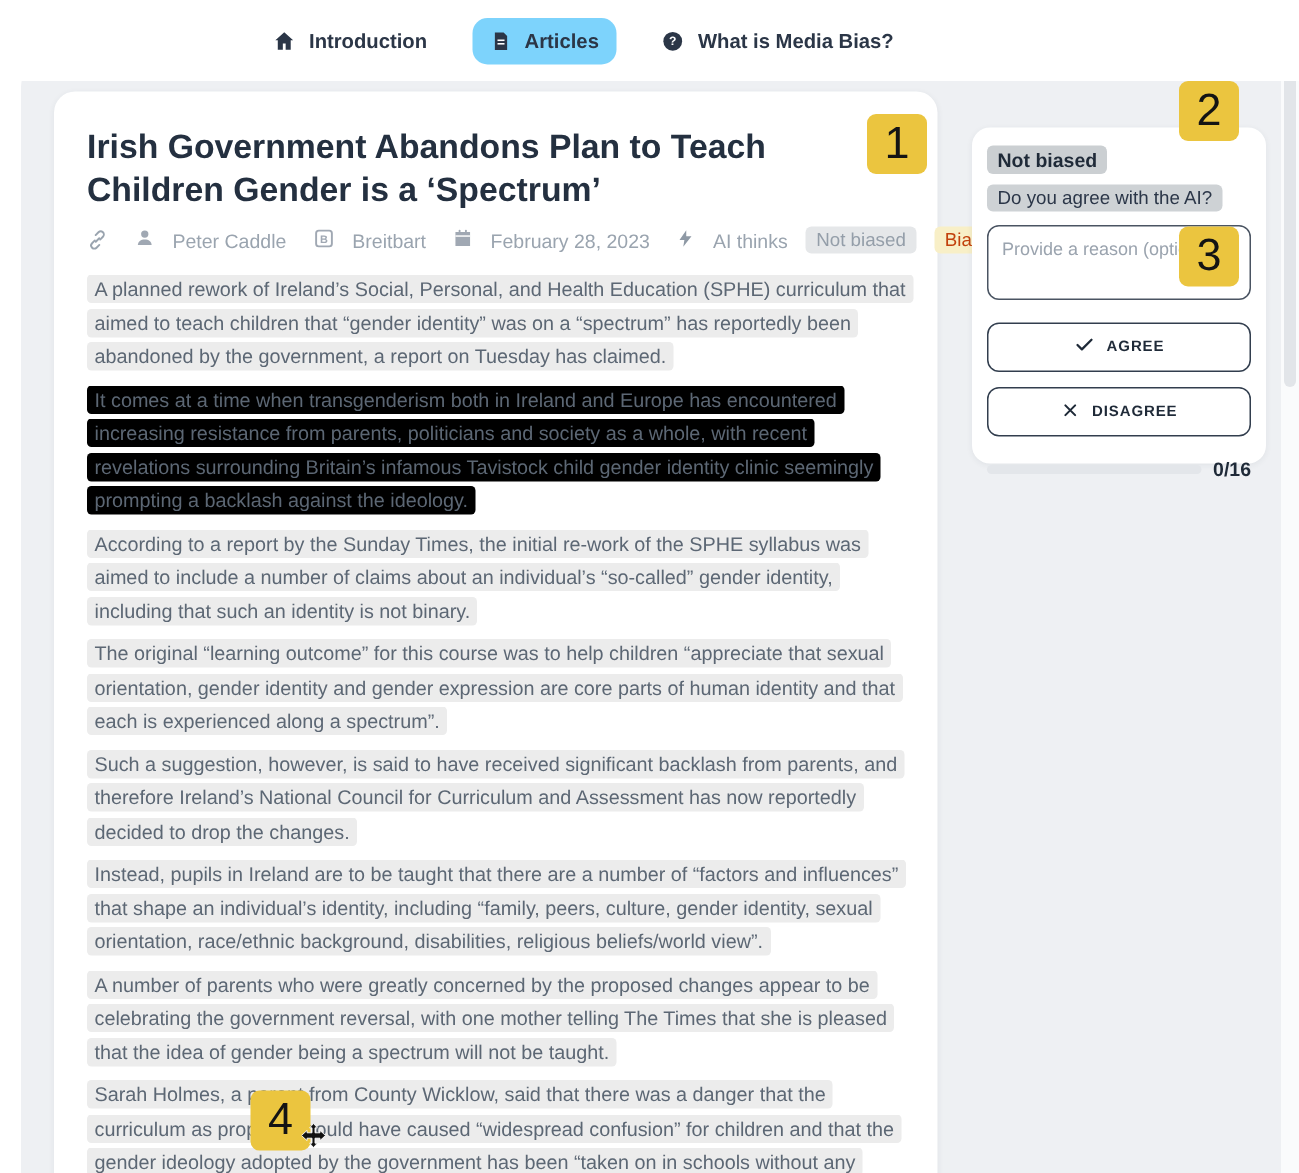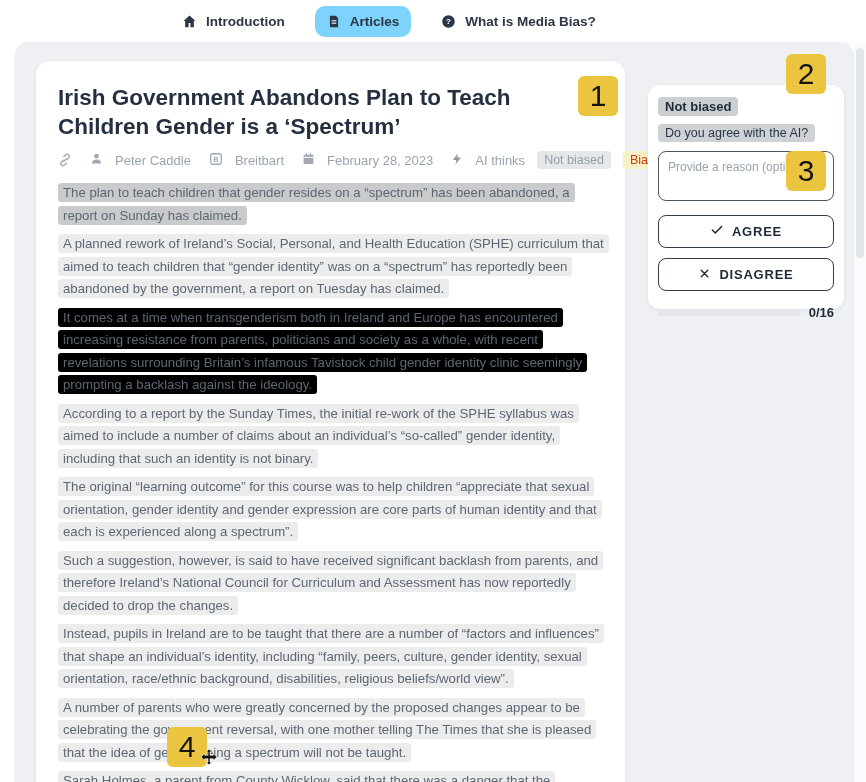--- a/index.html
+++ b/index.html
@@ -1,20 +1,20 @@
 <!DOCTYPE html>
 <html><head>
 <meta charset="utf-8">
 <style>
   html,body{margin:0;padding:0;}
   body{font-family:"Liberation Sans","DejaVu Sans",sans-serif;background:#ffffff;}
   .viewport{position:relative;width:866px;height:782px;overflow:hidden;background:#ffffff;}
 
   
-  .topnav{position:absolute;left:0;top:0;width:866px;height:42px;background:#ffffff;display:flex;align-items:center;padding-left:170px;box-sizing:border-box;gap:18px;z-index:5;}
+  .topnav{position:absolute;left:0;top:0;width:866px;height:54px;background:#ffffff;display:flex;align-items:center;padding-left:170px;box-sizing:border-box;gap:18px;z-index:5;}
   .nav-item{display:flex;align-items:center;gap:9px;font-size:13.5px;font-weight:700;color:#2b3647;padding:8px 12px;border-radius:10px;cursor:pointer;}
   .nav-item.active{background:#7dd3fc;}
   .nav-item svg{display:block;}
 
   
   .shell{position:absolute;left:14px;top:40px;width:841px;height:742px;background:#eef0f3;border-radius:18px 18px 0 0;}
 
   
   .article-card{position:absolute;left:36px;top:61px;width:589px;height:760px;background:#ffffff;border-radius:14px;box-shadow:0 1px 4px rgba(40,50,70,.07);padding:22px 20px 0 22px;box-sizing:border-box;}
   .article-title{font-size:22.5px;line-height:29px;font-weight:700;color:#243040;margin:0 0 10px 0;max-width:552px;}
@@ -30,21 +30,21 @@
   .hl-gray{background:#ececec;}
   .hl-dark-gray{background:#c9cacb;}
   .hl-yellow{background:#000000;}
 
   
   .sidebar-card{position:absolute;left:648px;top:85px;width:196px;height:224px;background:#ffffff;border-radius:12px;box-shadow:0 1px 4px rgba(40,50,70,.07);padding:12px 10px;box-sizing:border-box;}
   .ai-label{display:inline-block;background:#cbcfd2;color:#1f2a38;font-weight:700;font-size:13px;padding:2px 7px;border-radius:4px;margin-bottom:7px;}
   .ai-question{display:inline-block;background:#ced2d5;color:#2b3648;font-size:12.5px;padding:2px 7px;border-radius:4px;}
   .reason-box{width:100%;height:50px;border:1px solid #4a5462;border-radius:8px;margin-top:9px;font-size:12px;font-family:"Liberation Sans",sans-serif;padding:8px 9px;box-sizing:border-box;resize:none;color:#333;background:#fff;}
   .reason-box::placeholder{color:#9aa3ae;}
-  .vote-btn{width:100%;height:33px;margin-top:10px;background:#ffffff;border:1px solid #323e4e;border-radius:8px;display:flex;align-items:center;justify-content:center;gap:8px;font-size:13px;font-weight:700;letter-spacing:.06em;color:#1f2a38;cursor:pointer;font-family:"Liberation Sans",sans-serif;}
+  .vote-btn{width:100%;height:33px;margin-top:10px;background:#ffffff;border:1px solid #323e4e;border-radius:8px;display:flex;align-items:center;justify-content:center;gap:8px;font-size:10px;font-weight:700;letter-spacing:.06em;color:#1f2a38;cursor:pointer;font-family:"Liberation Sans",sans-serif;}
   .progress-row{display:flex;align-items:center;gap:8px;margin-top:14px;}
   .progress-track{flex:1;height:6px;background:#e3e6ea;border-radius:3px;}
   .progress-count{font-size:13px;font-weight:700;color:#1f2a38;}
 
   
   .marker{position:absolute;width:40px;height:40px;background:#ebc53f;border-radius:6px;display:flex;align-items:center;justify-content:center;font-size:30px;color:#141414;z-index:10;cursor:pointer;}
   .move-cursor{position:absolute;z-index:11;}
 
   
   .scrollbar-track{position:absolute;right:0;top:40px;width:12px;height:742px;background:#fafbfc;}
@@ -129,21 +129,20 @@
         <span><svg width="12" height="14" viewBox="0 0 24 24" fill="#8e99a5">
               <path d="M13 1 4 14h6.5L9 23 20 9h-7z"></path>
             </svg></span>
         <span>AI thinks</span>
         <span class="badge badge-gray">Not biased</span>
         <span class="badge badge-yellow">Biased</span>
       </span>
     </div>
 
     <div class="article-body">
-      <p><span class="hl hl-dark-gray">The plan to teach children that gender resides on a “spectrum” has been abandoned, a report on Sunday has claimed.</span></p>
       <p><span class="hl hl-gray">A planned rework of Ireland’s Social, Personal, and Health Education (SPHE) curriculum that aimed to teach children that “gender identity” was on a “spectrum” has reportedly been abandoned by the government, a report on Tuesday has claimed.</span></p>
       <p><span class="hl hl-yellow">It comes at a time when transgenderism both in Ireland and Europe has encountered increasing resistance from parents, politicians and society as a whole, with recent revelations surrounding Britain’s infamous Tavistock child gender identity clinic seemingly prompting a backlash against the ideology.</span></p>
       <p><span class="hl hl-gray">According to a report by the Sunday Times, the initial re-work of the SPHE syllabus was aimed to include a number of claims about an individual’s “so-called” gender identity, including that such an identity is not binary.</span></p>
       <p><span class="hl hl-gray">The original “learning outcome” for this course was to help children “appreciate that sexual orientation, gender identity and gender expression are core parts of human identity and that each is experienced along a spectrum”.</span></p>
       <p><span class="hl hl-gray">Such a suggestion, however, is said to have received significant backlash from parents, and therefore Ireland’s National Council for Curriculum and Assessment has now reportedly decided to drop the changes.</span></p>
       <p><span class="hl hl-gray">Instead, pupils in Ireland are to be taught that there are a number of “factors and influences” that shape an individual’s identity, including “family, peers, culture, gender identity, sexual orientation, race/ethnic background, disabilities, religious beliefs/world view”.</span></p>
       <p><span class="hl hl-gray">A number of parents who were greatly concerned by the proposed changes appear to be celebrating the government reversal, with one mother telling The Times that she is pleased that the idea of gender being a spectrum will not be taught.</span></p>
       <p><span class="hl hl-gray">Sarah Holmes, a parent from County Wicklow, said that there was a danger that the curriculum as proposed could have caused “widespread confusion” for children and that the gender ideology adopted by the government has been “taken on in schools without any debate and without parental knowledge”.</span></p>
 
     </div>

